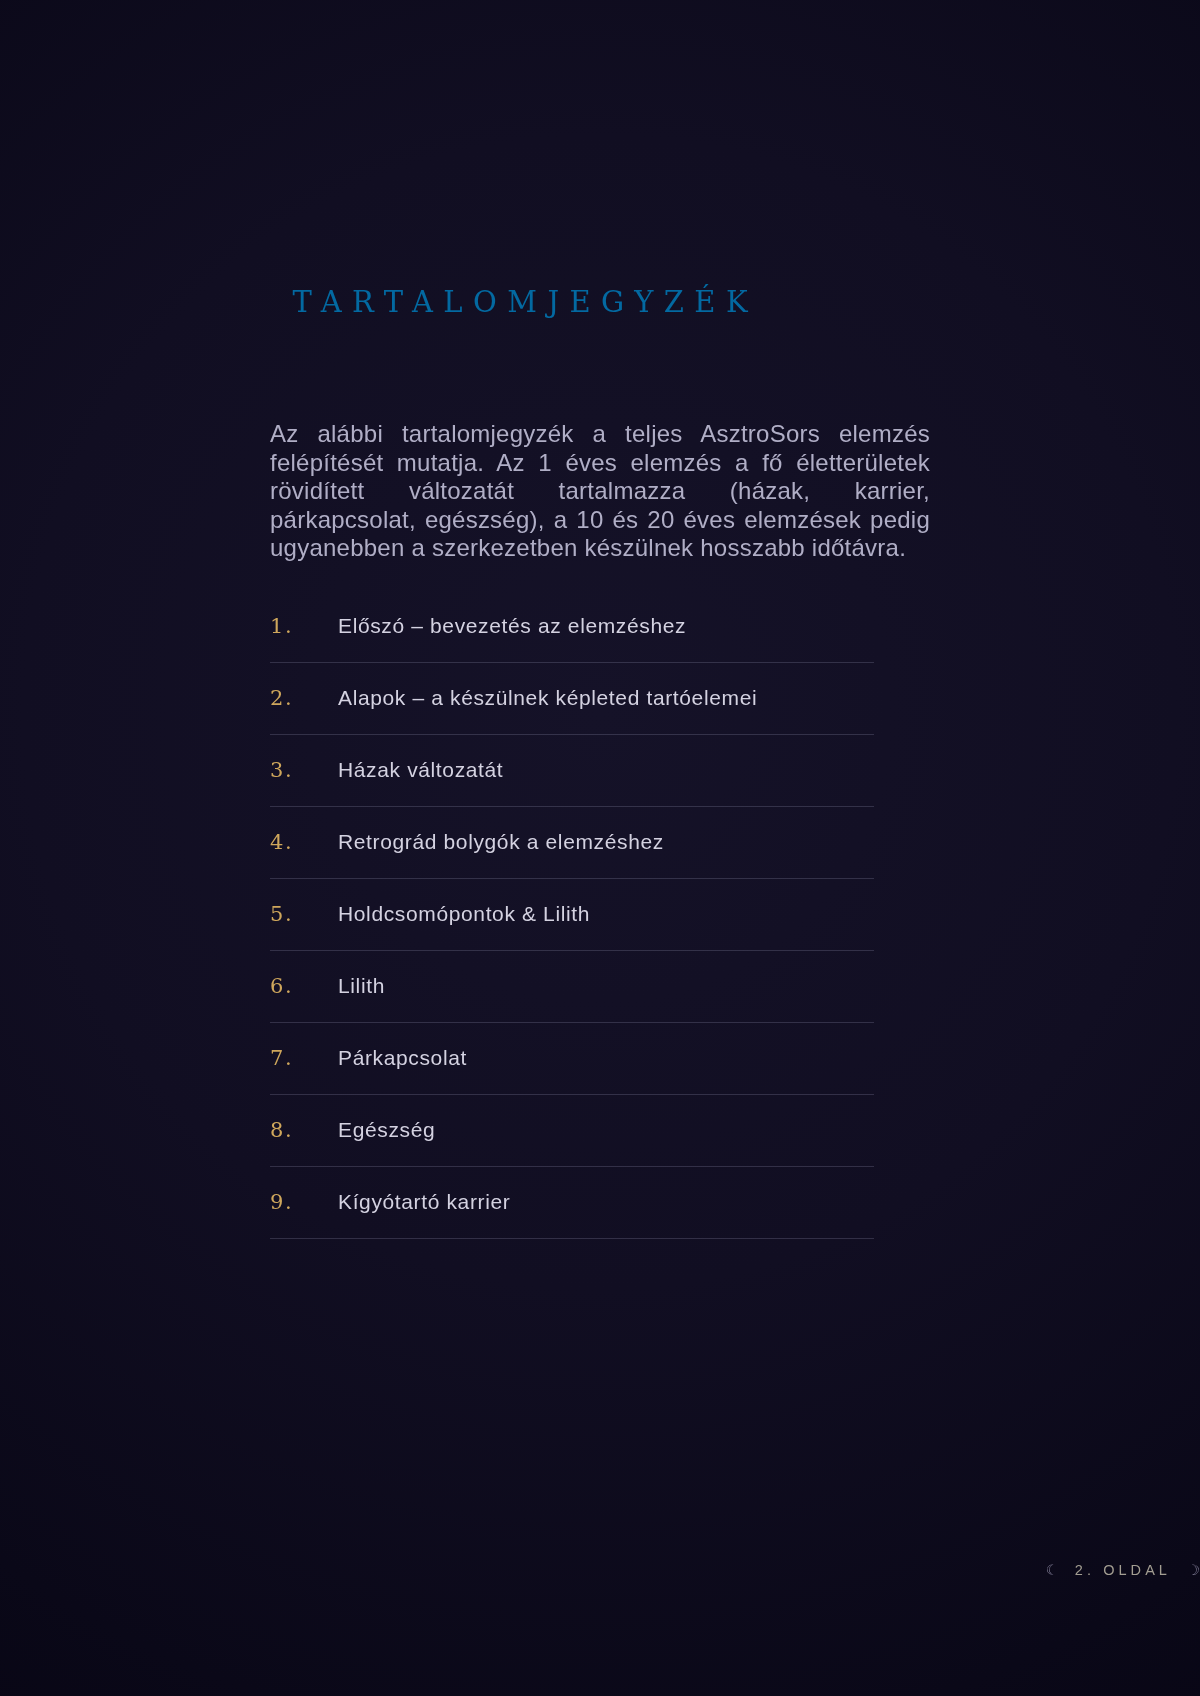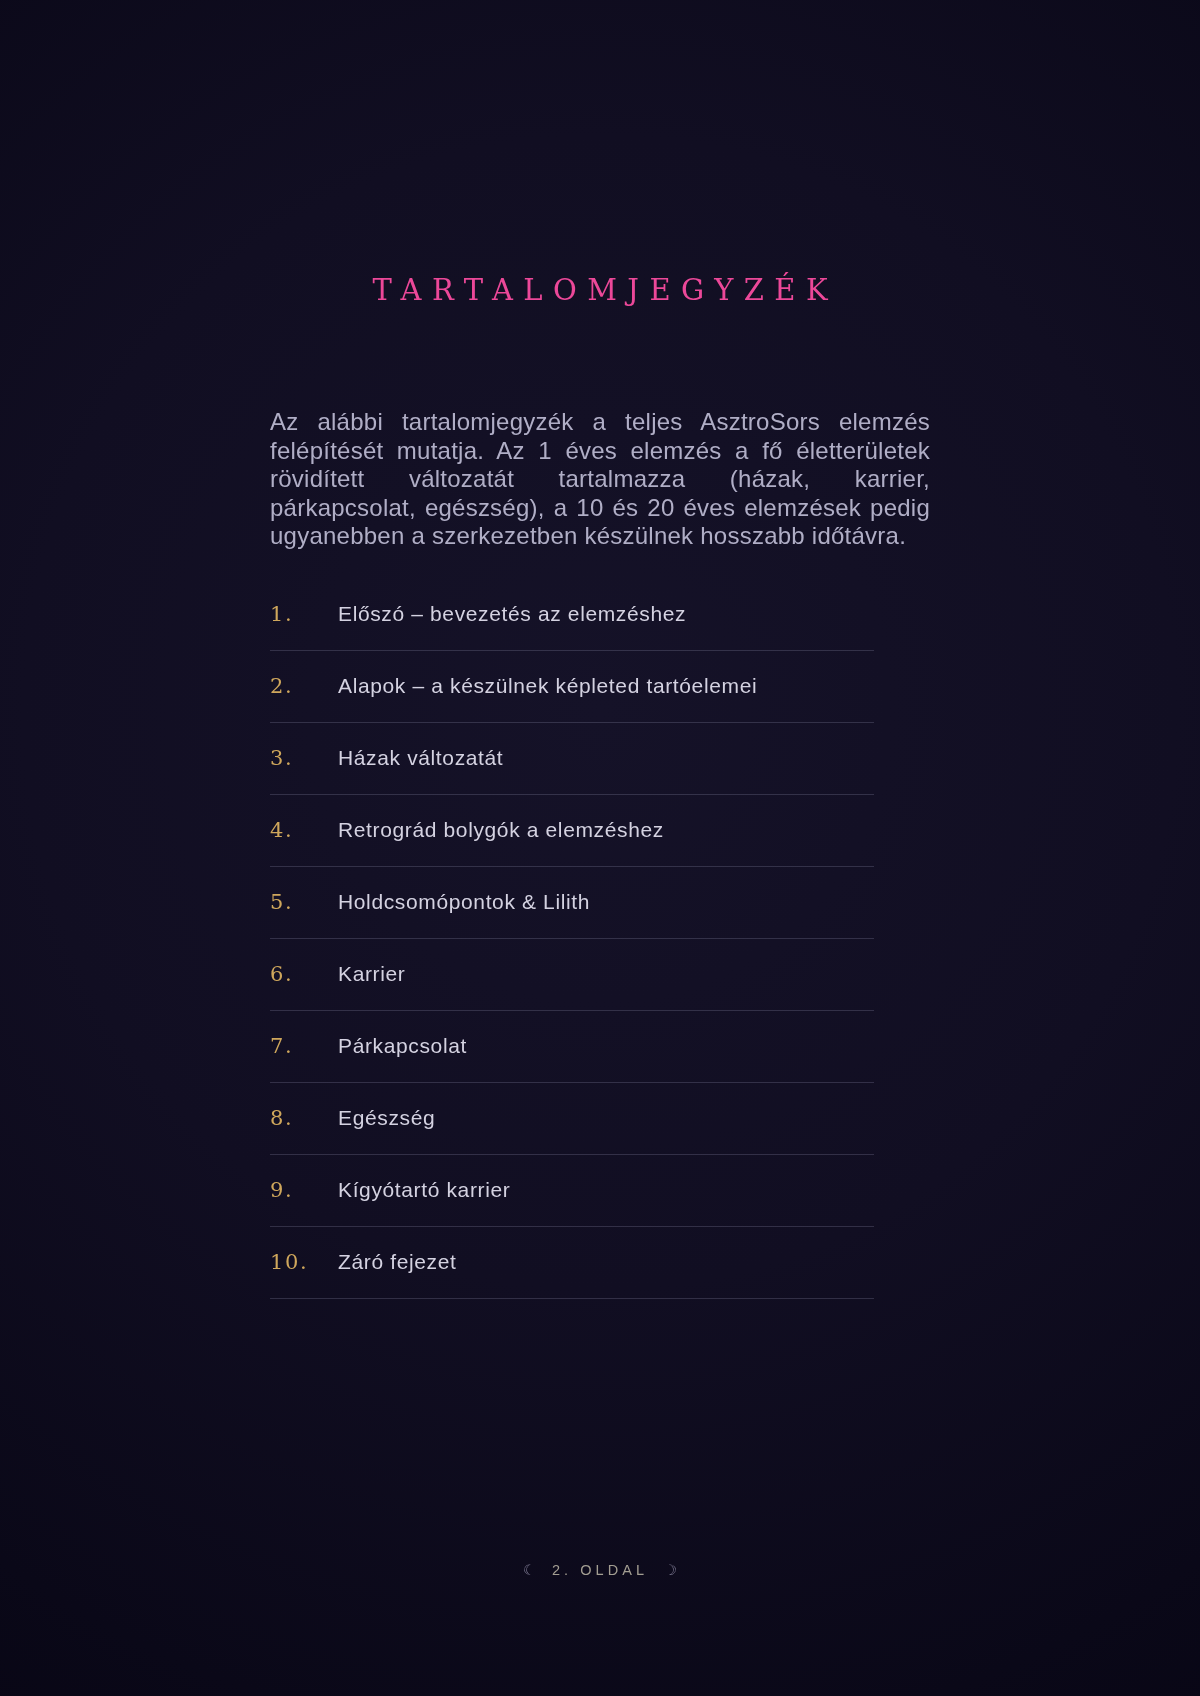--- a/index.html
+++ b/index.html
@@ -14,29 +14,29 @@
       radial-gradient(120% 85% at 50% 42%, #151228 0%, #110e22 40%, #0a0818 72%, #050310 100%);
     font-family: "Liberation Sans", "DejaVu Sans", sans-serif;
   }
   .content {
     width: 660px;
     margin: 0 auto;
     padding-top: 272px;
     box-sizing: border-box;
   }
   .doc-title {
-    margin: 0;
-    text-align: center;
+    margin: 12px;
+    text-align: left;
     font-family: "DejaVu Serif", "Liberation Serif", serif;
     font-weight: 500;
     font-size: 29px;
     line-height: 36px;
     letter-spacing: 0.36em;
     text-indent: 0.36em; 
-    color: #ec4899;
+    color: #0369a1;
   }
   .intro {
     margin: 100px 0 0 0;
     font-size: 24px;
     line-height: 28.5px;
     letter-spacing: 0.01em;
     color: #b0aec6;
     text-align: justify;
   }
   .toc {
@@ -62,21 +62,21 @@
   .toc .label {
     font-size: 21px;
     letter-spacing: 0.03em;
     color: #d4d2e1;
   }
   .page-footer {
     position: absolute;
     left: 0;
     right: 0;
     top: 1562px;
-    text-align: center;
+    text-align: right;
     font-size: 14.5px;
     letter-spacing: 0.28em;
     color: #a39e92;
   }
   .page-footer .moon {
     font-family: "DejaVu Sans", sans-serif;
     color: #807d96;
     letter-spacing: 0;
   }
   .page-footer .moon.left  { margin-right: 16px; }
@@ -113,41 +113,37 @@
         <span class="label">Retrográd bolygók a elemzéshez</span>
       </li>
 
       <li>
         <span class="num">5.</span>
         <span class="label">Holdcsomópontok &amp; Lilith</span>
       </li>
 
       <li>
         <span class="num">6.</span>
-        <span class="label">Karrier</span>
+        <span class="label">Lilith</span>
       </li>
 
       <li>
         <span class="num">7.</span>
         <span class="label">Párkapcsolat</span>
       </li>
 
       <li>
         <span class="num">8.</span>
         <span class="label">Egészség</span>
       </li>
 
       <li>
         <span class="num">9.</span>
         <span class="label">Kígyótartó karrier</span>
       </li>
 
-      <li>
-        <span class="num">10.</span>
-        <span class="label">Záró fejezet</span>
-      </li>
     </ul>
 
 </div>
 
 <div class="page-footer">
   <span class="moon left">☾</span><span>2. OLDAL</span><span class="moon right">☽</span>
 </div>
 
 </body></html>

